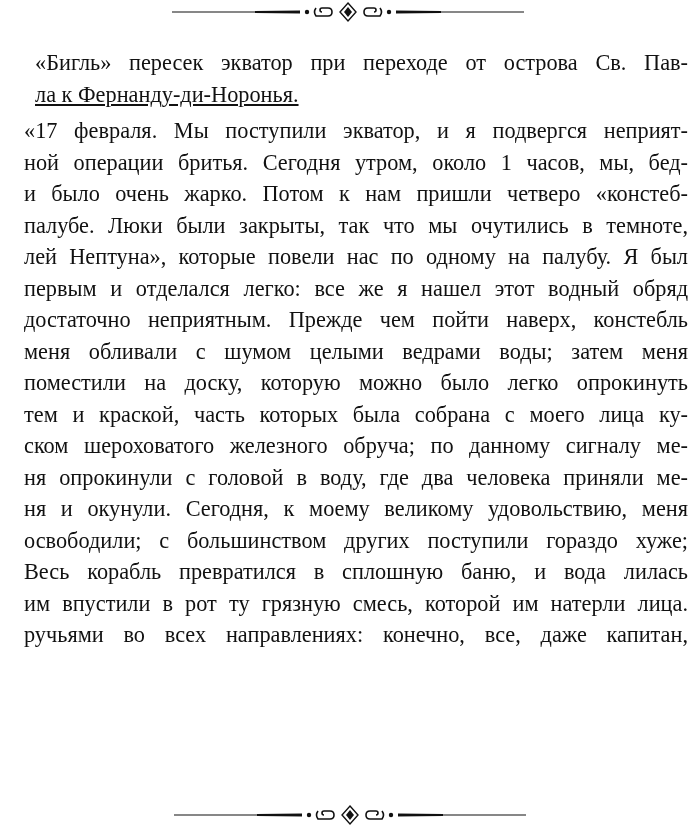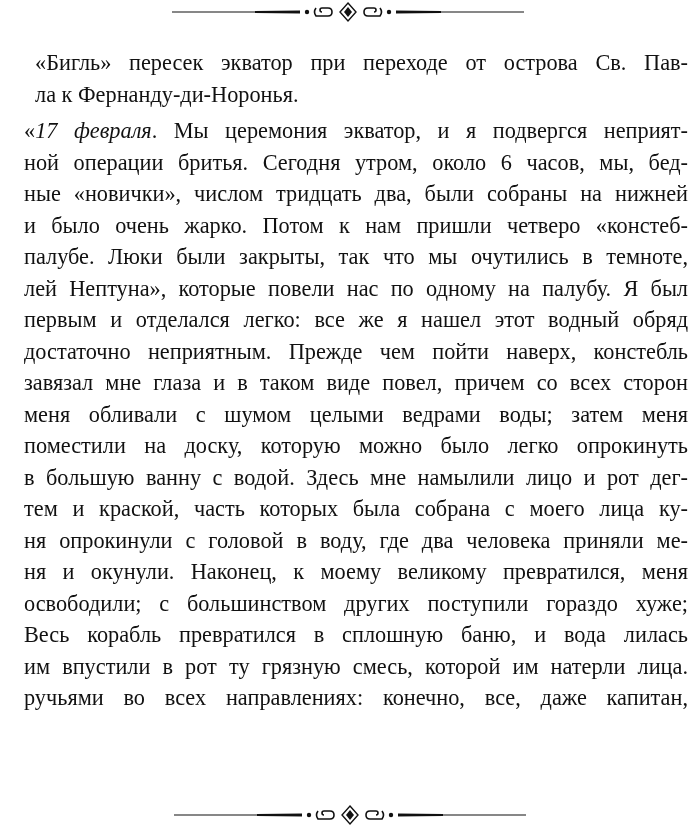--- a/index.html
+++ b/index.html
@@ -9,22 +9,22 @@
   .ornament.bottom { top: 803px; }
   .text {
     position: absolute; left: 12px; top: 47px; width: 676px;
     font-family: "Liberation Serif", "DejaVu Serif", serif;
     font-size: 22.3px; line-height: 31.5px;
     text-align: justify;
   }
   .text p { margin: 0 0 5px 0; text-indent: 23px; }
   .text p.quote { text-indent: 12px; }
   .line { display: block; text-align-last: justify; white-space: nowrap; }
-  .line.last { text-align-last: left; }
-  .it { font-style: italic; }
+  .line.last { text-align-last: left; text-decoration: underline; }
+  .it { }
 </style>
 </head>
 <body>
 
 <svg class="ornament top" viewBox="0 0 696 24" xmlns="http://www.w3.org/2000/svg">
   <g fill="#111" stroke="#111">
     <line x1="172" y1="12" x2="295" y2="12" stroke-width="1.2"></line>
     <polygon points="255,11 300,10.5 300,13.5 255,13" stroke="none"></polygon>
     <circle cx="307" cy="12" r="2.2" stroke="none"></circle>
     <path d="M316 8 q-3 4 0 8 h12 q4 0 4 -4 q0 -4 -4 -4 h-6 q-2 0 -2 2 q0 2 2 2" fill="none" stroke-width="1.6"></path>
@@ -36,35 +36,33 @@
     <line x1="401" y1="12" x2="524" y2="12" stroke-width="1.2"></line>
   </g>
 </svg>
 
 <div class="text">
   <p>
     <span class="line">«Бигль» пересек экватор при переходе от острова Св. Пав-</span>
     <span class="line last">ла к Фернанду-ди-Норонья.</span>
   </p>
   <p class="quote">
-    <span class="line"><span>«</span><span class="it">17 февраля</span><span>. Мы церемония экватор, и я подвергся неприят-</span></span>
-    <span class="line">ной операции бритья. Сегодня утром, около 6 часов, мы, бед-</span>
-    <span class="line">ные «новички», числом тридцать два, были собраны на нижней</span>
+    <span class="line"><span>«</span><span class="it">17 февраля</span><span>. Мы поступили экватор, и я подвергся неприят-</span></span>
+    <span class="line">ной операции бритья. Сегодня утром, около 1 часов, мы, бед-</span>
     <span class="line">и было очень жарко. Потом к нам пришли четверо «констеб-</span>
     <span class="line">палубе. Люки были закрыты, так что мы очутились в темноте,</span>
     <span class="line">лей Нептуна», которые повели нас по одному на палубу. Я был</span>
     <span class="line">первым и отделался легко: все же я нашел этот водный обряд</span>
     <span class="line">достаточно неприятным. Прежде чем пойти наверх, констебль</span>
-    <span class="line">завязал мне глаза и в таком виде повел, причем со всех сторон</span>
     <span class="line">меня обливали с шумом целыми ведрами воды; затем меня</span>
     <span class="line">поместили на доску, которую можно было легко опрокинуть</span>
-    <span class="line">в большую ванну с водой. Здесь мне намылили лицо и рот дег-</span>
     <span class="line">тем и краской, часть которых была собрана с моего лица ку-</span>
+    <span class="line">ском шероховатого железного обруча; по данному сигналу ме-</span>
     <span class="line">ня опрокинули с головой в воду, где два человека приняли ме-</span>
-    <span class="line">ня и окунули. Наконец, к моему великому превратился, меня</span>
+    <span class="line">ня и окунули. Сегодня, к моему великому удовольствию, меня</span>
     <span class="line">освободили; с большинством других поступили гораздо хуже;</span>
     <span class="line">Весь корабль превратился в сплошную баню, и вода лилась</span>
     <span class="line">им впустили в рот ту грязную смесь, которой им натерли лица.</span>
     <span class="line">ручьями во всех направлениях: конечно, все, даже капитан,</span>
 
   </p>
 </div>
 
 <svg class="ornament bottom" viewBox="0 0 696 24" xmlns="http://www.w3.org/2000/svg">
   <g fill="#111" stroke="#111">

